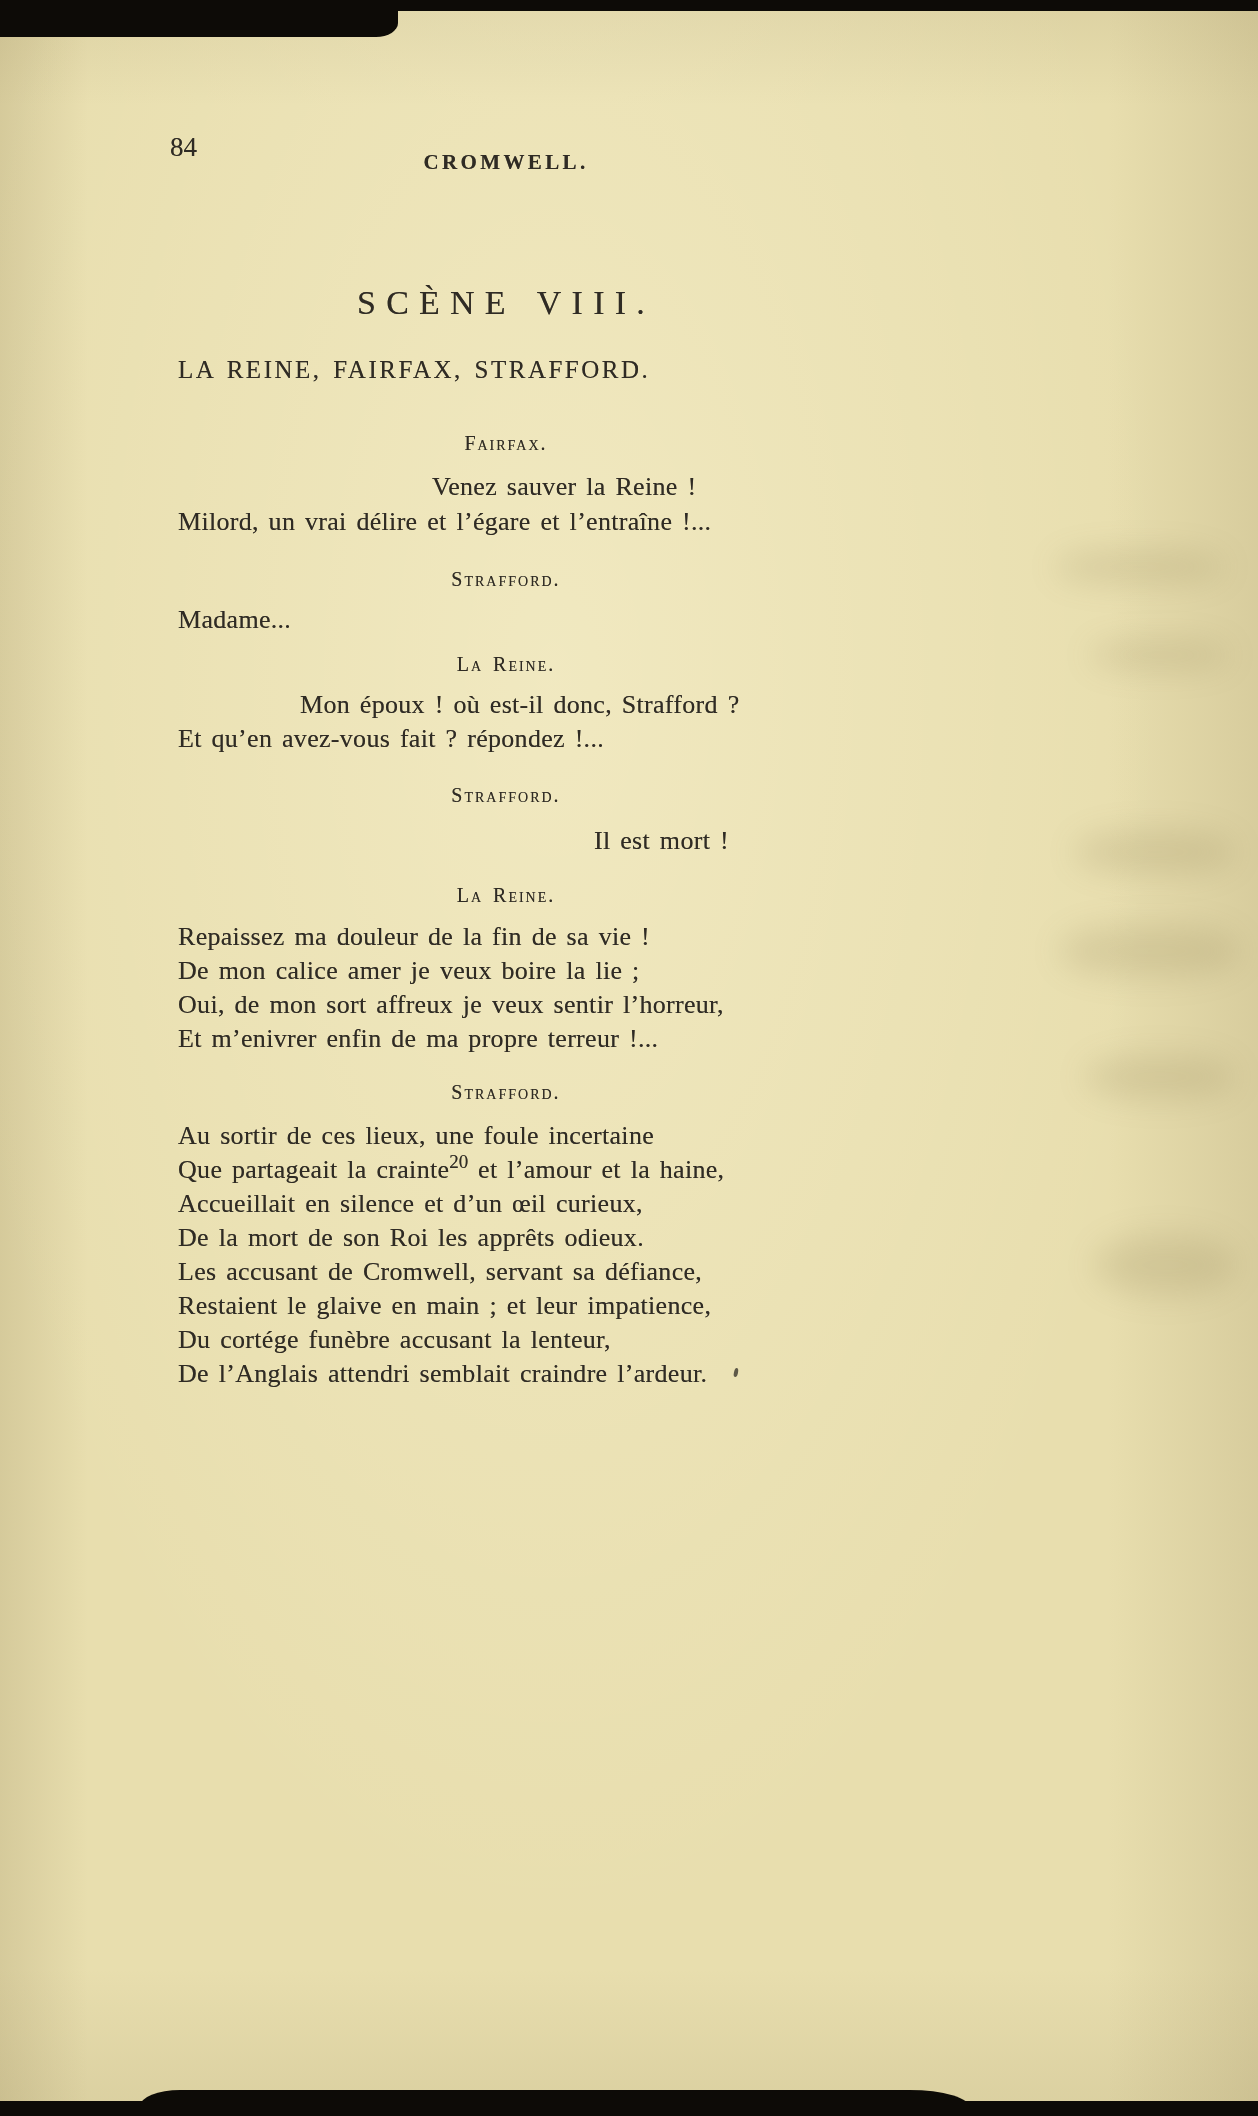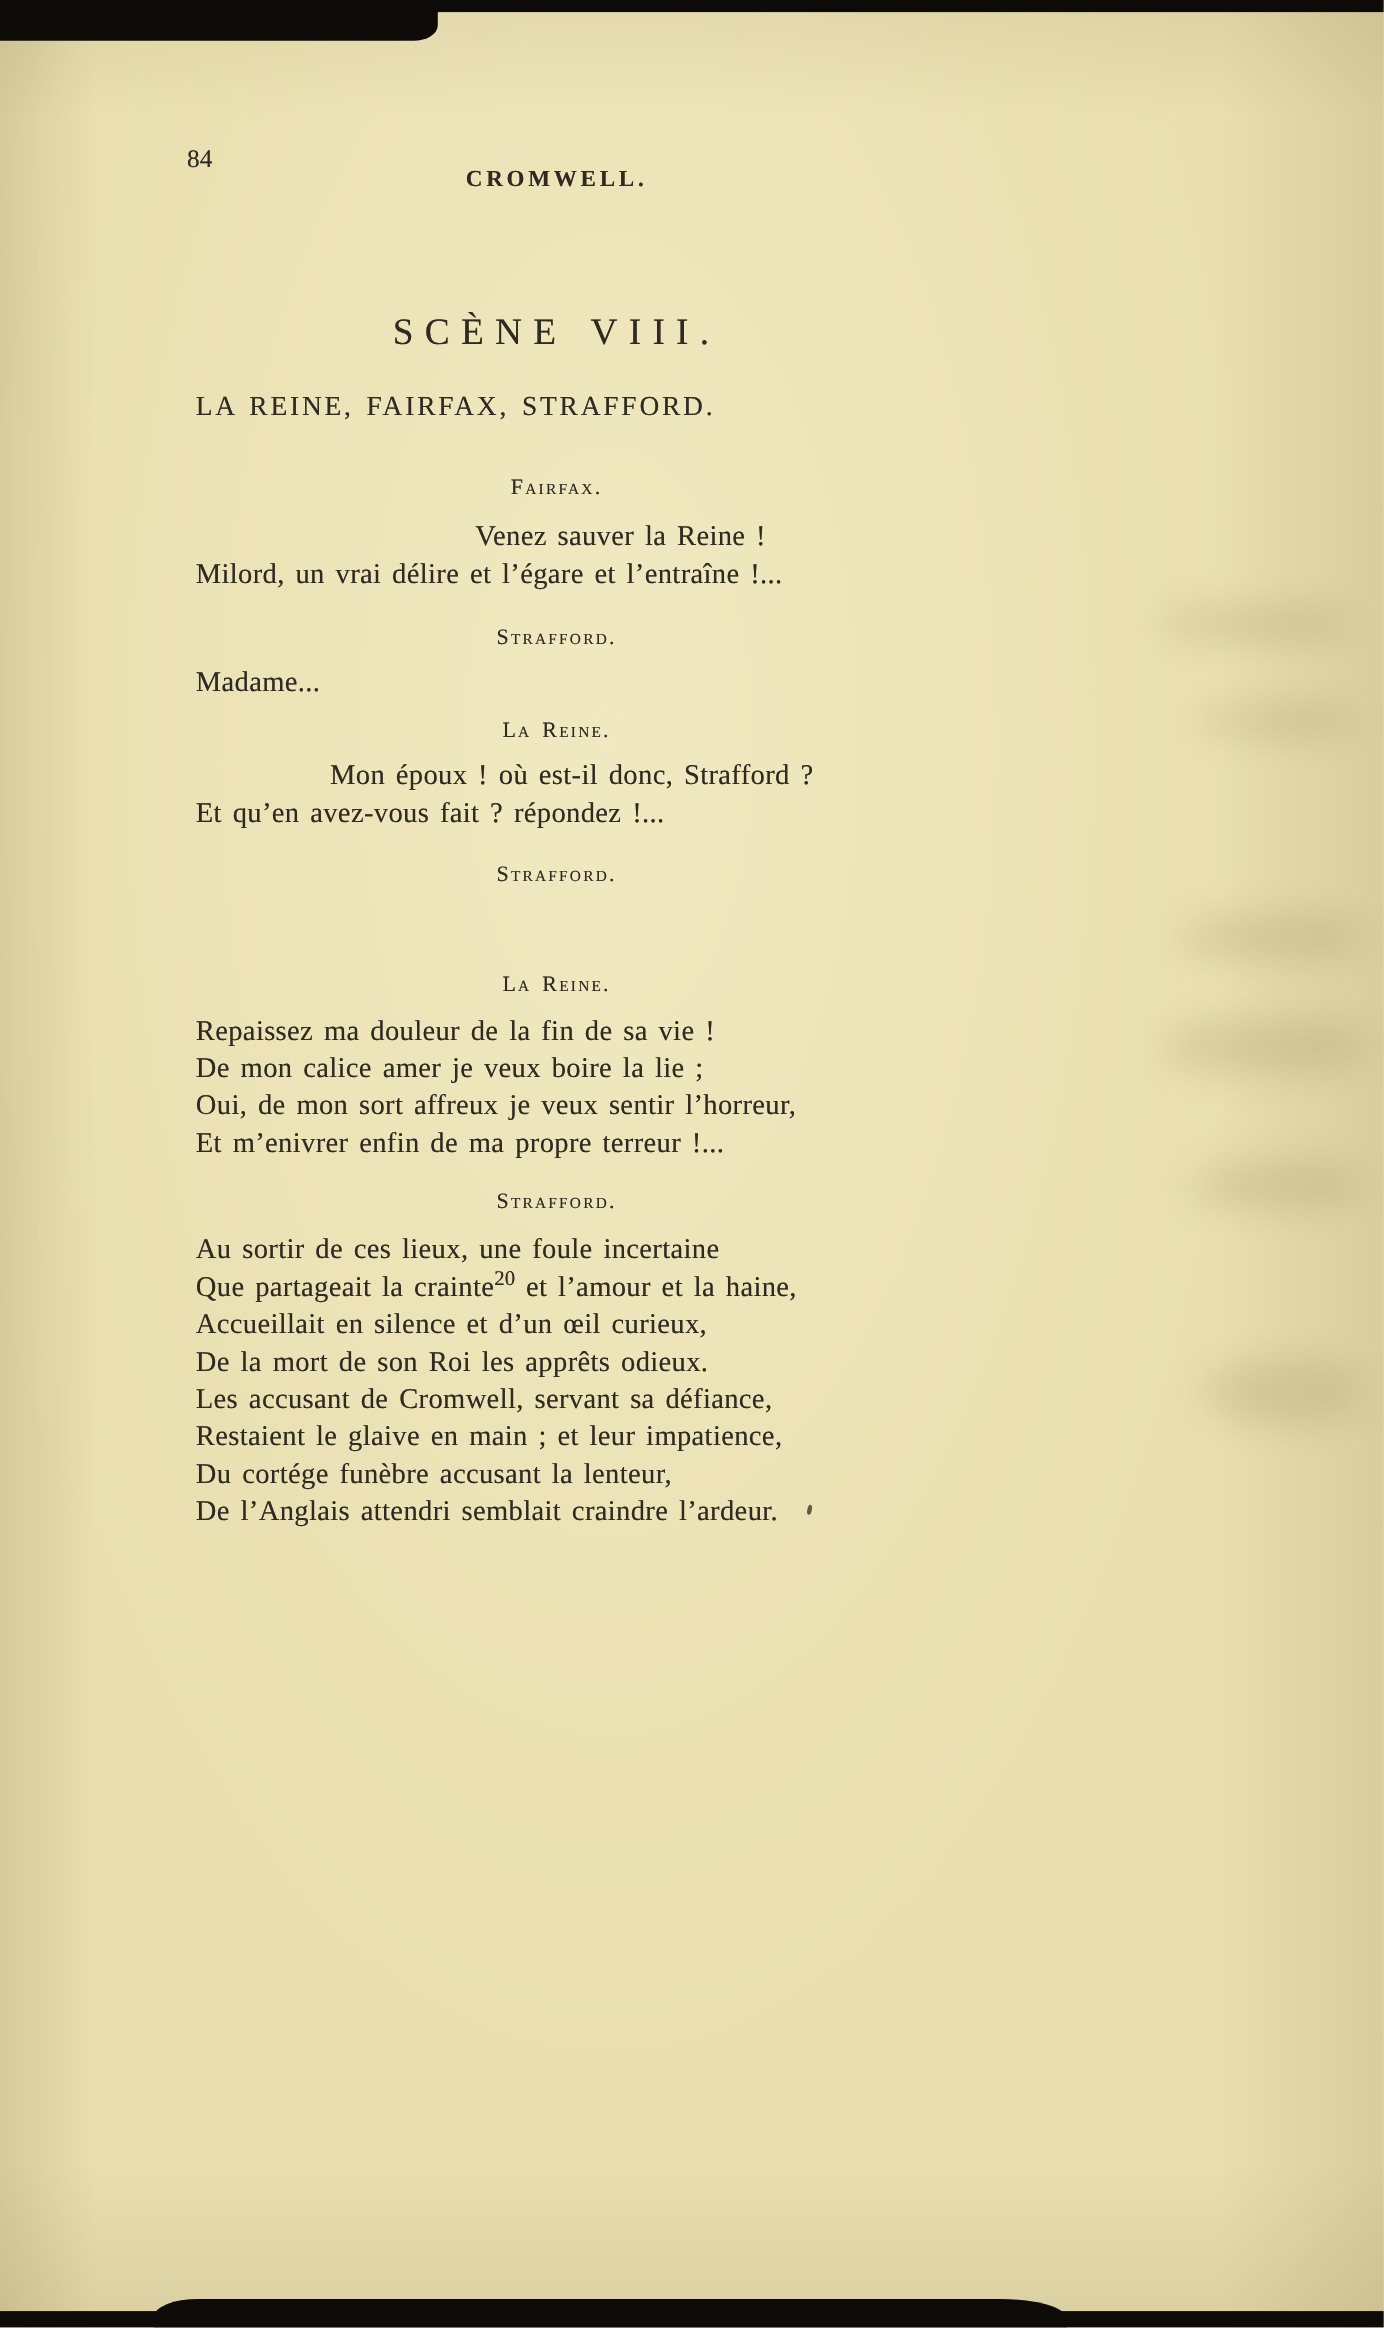--- a/index.html
+++ b/index.html
@@ -39,21 +39,21 @@
     position: absolute; left: 178px; top: 16px; width: 656px; height: 100%;
     font-size: 26px;
     letter-spacing: 0.3px;
     word-spacing: 3px;
     text-shadow: 0 0 0.6px rgba(47,43,36,0.55);
   }
   .abs { position: absolute; left: 0; width: 100%; }
 
   .page-number {
     position: absolute; left: 170px; top: 132px;
-    font-size: 23px; color: #2f2b24;
+    font-size: 27px; color: #2f2b24;
     text-shadow: 0 0 0.6px rgba(47,43,36,0.55);
   }
   .running-title {
     top: 134px; text-align: center;
     font-size: 21px; font-weight: bold;
     letter-spacing: 0.16em;
   }
   .scene-heading {
     top: 268px; margin: 0; text-align: center;
     font-size: 34px; font-weight: normal;
@@ -117,20 +117,21 @@
     <div class="abs verse-line" style="top:489px;">Milord, un vrai délire et l’égare et l’entraîne !...</div>
 
     <div class="abs speaker" style="top:552px;">Strafford.</div>
     <div class="abs verse-line" style="top:587px;">Madame...</div>
 
     <div class="abs speaker" style="top:637px;">La Reine.</div>
     <div class="abs verse-line" style="top:672px; padding-left:122px;">Mon époux ! où est-il donc, Strafford ?</div>
     <div class="abs verse-line" style="top:706px;">Et qu’en avez-vous fait ? répondez !...</div>
 
     <div class="abs speaker" style="top:768px;">Strafford.</div>
+    <div class="abs verse-line" style="top:808px; padding-left:416px;">Il est mort !</div>
 
     <div class="abs speaker" style="top:868px;">La Reine.</div>
     <div class="abs verse-group" style="top:904px;">
       <div class="verse-line">Repaissez ma douleur de la fin de sa vie !</div>
       <div class="verse-line">De mon calice amer je veux boire la lie ;</div>
       <div class="verse-line">Oui, de mon sort affreux je veux sentir l’horreur,</div>
       <div class="verse-line">Et m’enivrer enfin de ma propre terreur !...</div>
     </div>
 
     <div class="abs speaker" style="top:1065px;">Strafford.</div>

